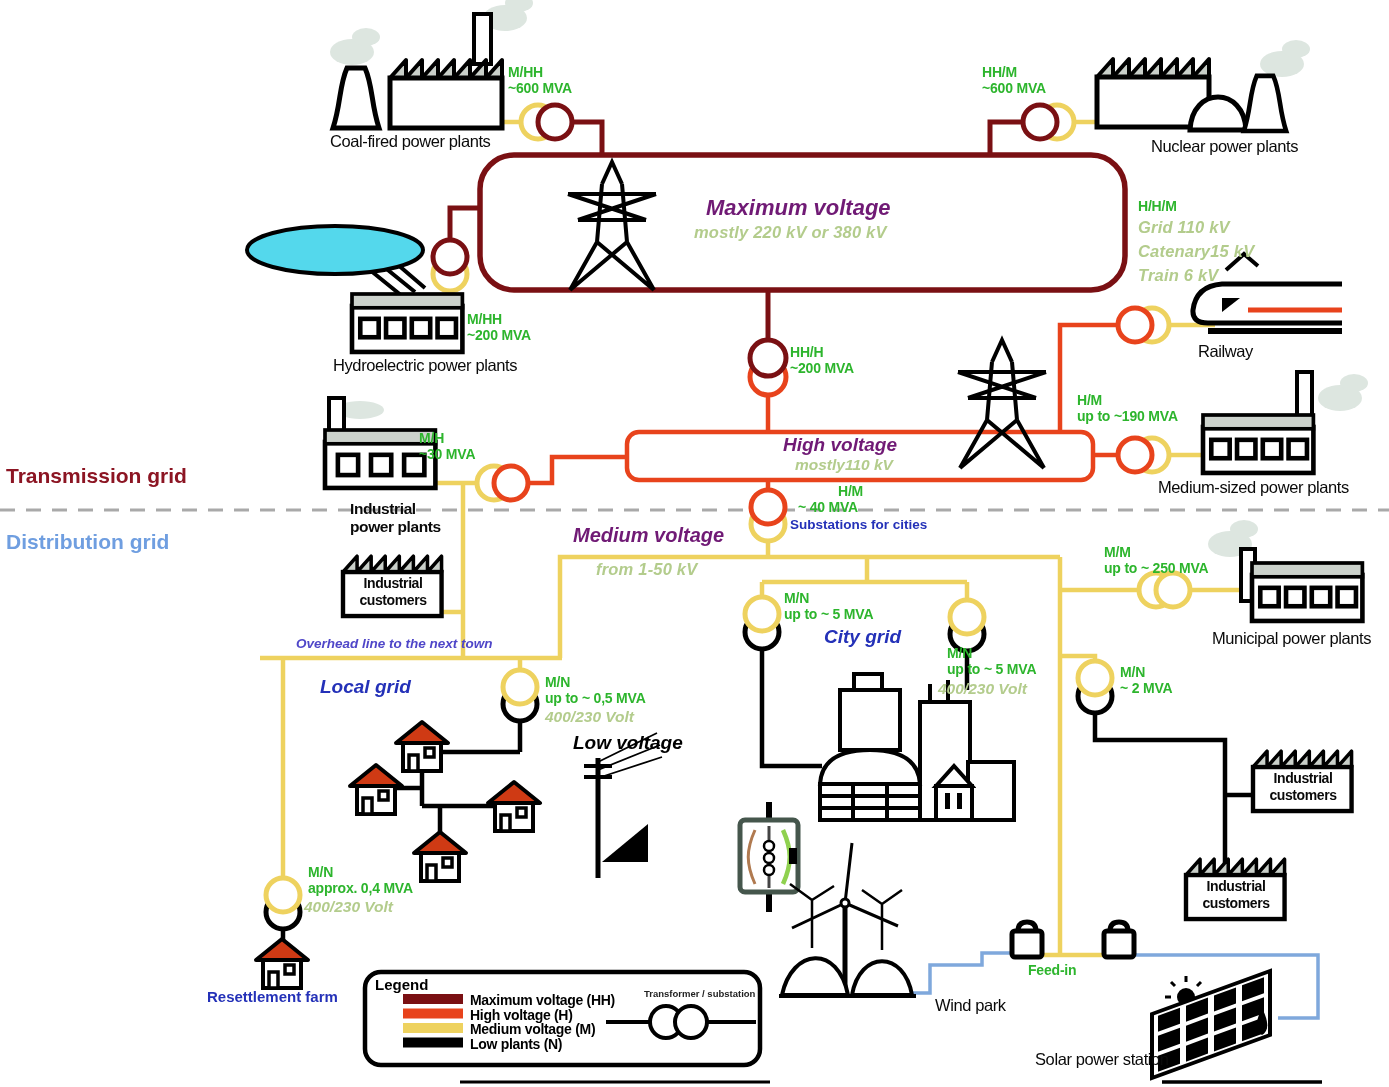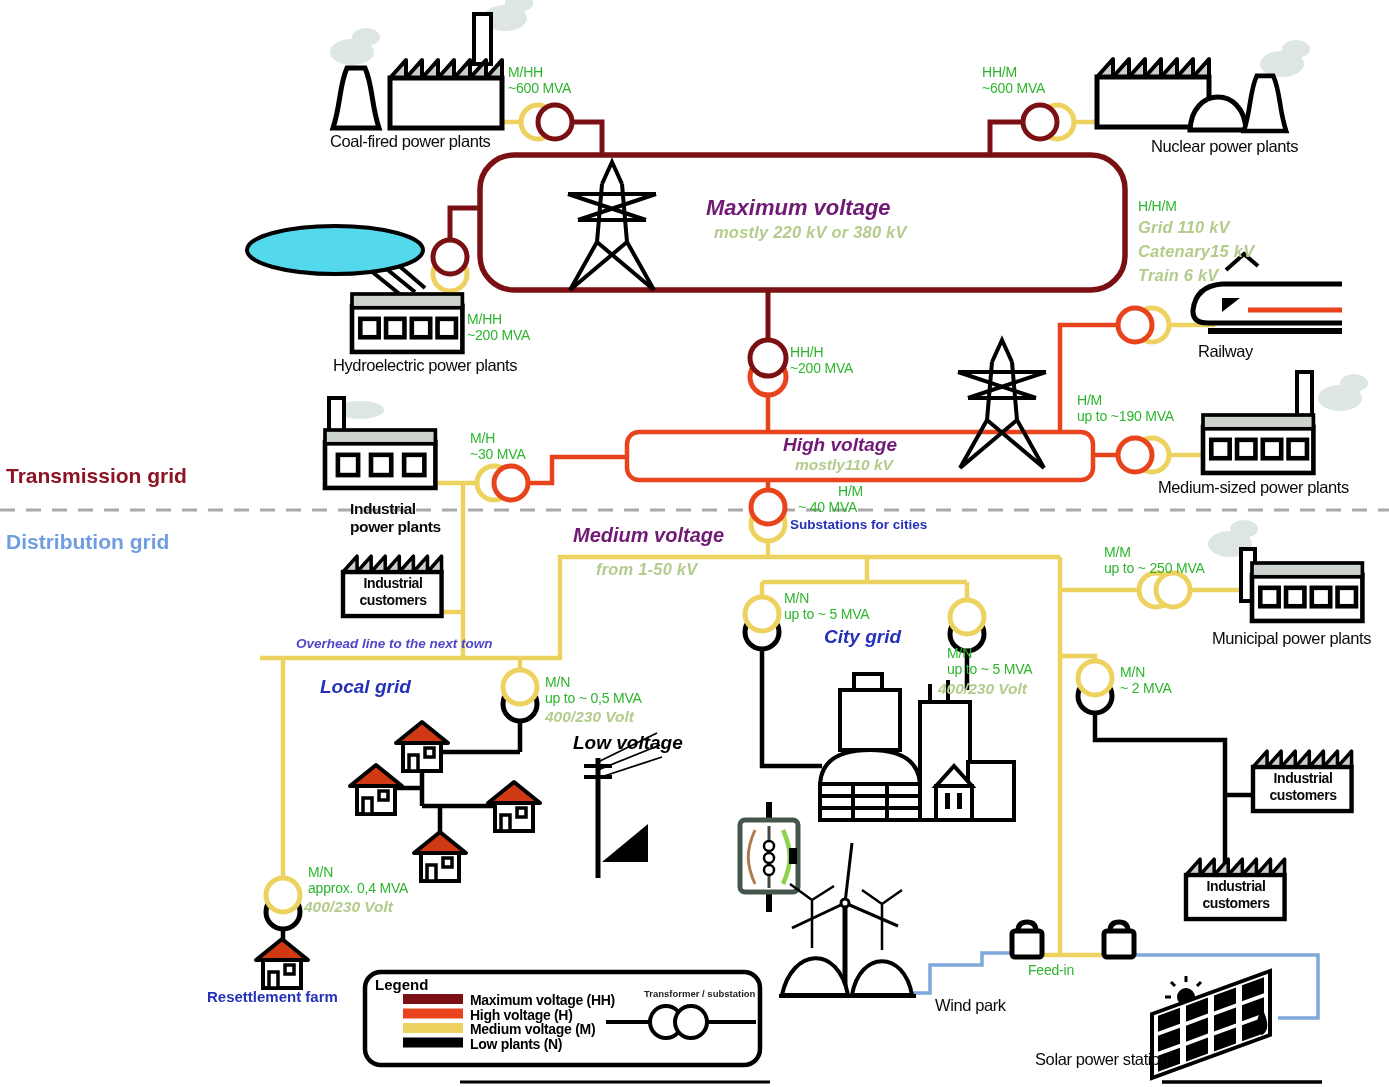--- a/index.html
+++ b/index.html
@@ -3,21 +3,21 @@
 <meta charset="utf-8">
 <style>
   html,body{margin:0;padding:0;background:#fff;}
   .stage{position:relative;width:1389px;height:1087px;background:#fff;overflow:hidden;
          font-family:"Liberation Sans",sans-serif;}
   svg.layer{position:absolute;left:0;top:0;}
   .lbl{position:absolute;white-space:nowrap;z-index:5;}
   .plant{font-weight:normal;font-size:16.5px;color:#0a0a0a;letter-spacing:-0.4px;}
   .plant2{font-weight:bold;font-size:15.5px;color:#0a0a0a;letter-spacing:-0.4px;line-height:18px;}
   .factext{font-weight:bold;font-size:14px;color:#0a0a0a;line-height:17px;text-align:center;letter-spacing:-0.4px;}
-  .rating{font-weight:normal;font-size:14px;color:#2db52d;line-height:16px;letter-spacing:-0.2px;}
+  .rating{font-weight:bold;font-size:14px;color:#2db52d;line-height:16px;letter-spacing:-0.2px;}
   .sub{font-style:italic;font-weight:600;font-size:16.5px;color:#b3cc8c;letter-spacing:0.2px;}
   .sub-sm{font-style:italic;font-weight:600;font-size:15.5px;color:#b3cc8c;}
   .vtitle{font-style:italic;font-weight:bold;color:#701a75;}
   .bluenote{color:#2431b8;font-weight:bold;}
   .gridname{color:#2431b8;font-weight:bold;font-style:italic;font-size:19px;}
   .lv{font-style:italic;font-weight:bold;font-size:19px;color:#000;}
   .sectionT{color:#8c1523;font-weight:bold;font-size:21px;}
   .sectionD{color:#6f9ee0;font-weight:600;font-size:21px;}
   .overhead{color:#4f46c8;font-style:italic;font-weight:600;font-size:13.5px;}
   .legtitle{font-weight:bold;font-size:15px;color:#000;}
@@ -355,21 +355,21 @@
   <div>~600 MVA</div>
 </div>
 
 <div class="lbl rating" style="left:982px;top:64px">
   <div>HH/M</div>
   <div>~600 MVA</div>
 </div>
 <div class="lbl plant" style="left:1151px;top:137px">Nuclear power plants</div>
 
 <div class="lbl vtitle" style="left:706px;top:195px;font-size:22px">Maximum voltage</div>
-<div class="lbl sub" style="left:714px;top:223px">mostly 220 kV or 380 kV</div>
+<div class="lbl sub" style="left:694px;top:223px">mostly 220 kV or 380 kV</div>
 
 <div class="lbl rating" style="left:1138px;top:198px">H/H/M</div>
 <div class="lbl sub" style="left:1138px;top:218px">Grid 110 kV</div>
 <div class="lbl sub" style="left:1138px;top:242px">Catenary15 kV</div>
 <div class="lbl sub" style="left:1138px;top:266px">Train 6 kV</div>
 
 <div class="lbl rating" style="left:467px;top:311px">
   <div>M/HH</div>
   <div>~200 MVA</div>
 </div>
@@ -384,21 +384,21 @@
 
 <div class="lbl vtitle" style="left:783px;top:434px;font-size:19px">High voltage</div>
 <div class="lbl sub-sm" style="left:795px;top:456px">mostly110 kV</div>
 
 <div class="lbl rating" style="left:1077px;top:392px">
   <div>H/M</div>
   <div>up to ~190 MVA</div>
 </div>
 <div class="lbl plant" style="left:1158px;top:478px">Medium-sized power plants</div>
 
-<div class="lbl rating" style="left:470px;top:430px">
+<div class="lbl rating" style="left:419px;top:430px">
   <div>M/H</div>
   <div>~30 MVA</div>
 </div>
 <div class="lbl plant2" style="left:350px;top:500px">
   <div>Industrial</div>
   <div>power plants</div>
 </div>
 <div class="lbl factext" style="left:352px;top:575px;width:82px">
   <div>Industrial</div>
   <div>customers</div>

